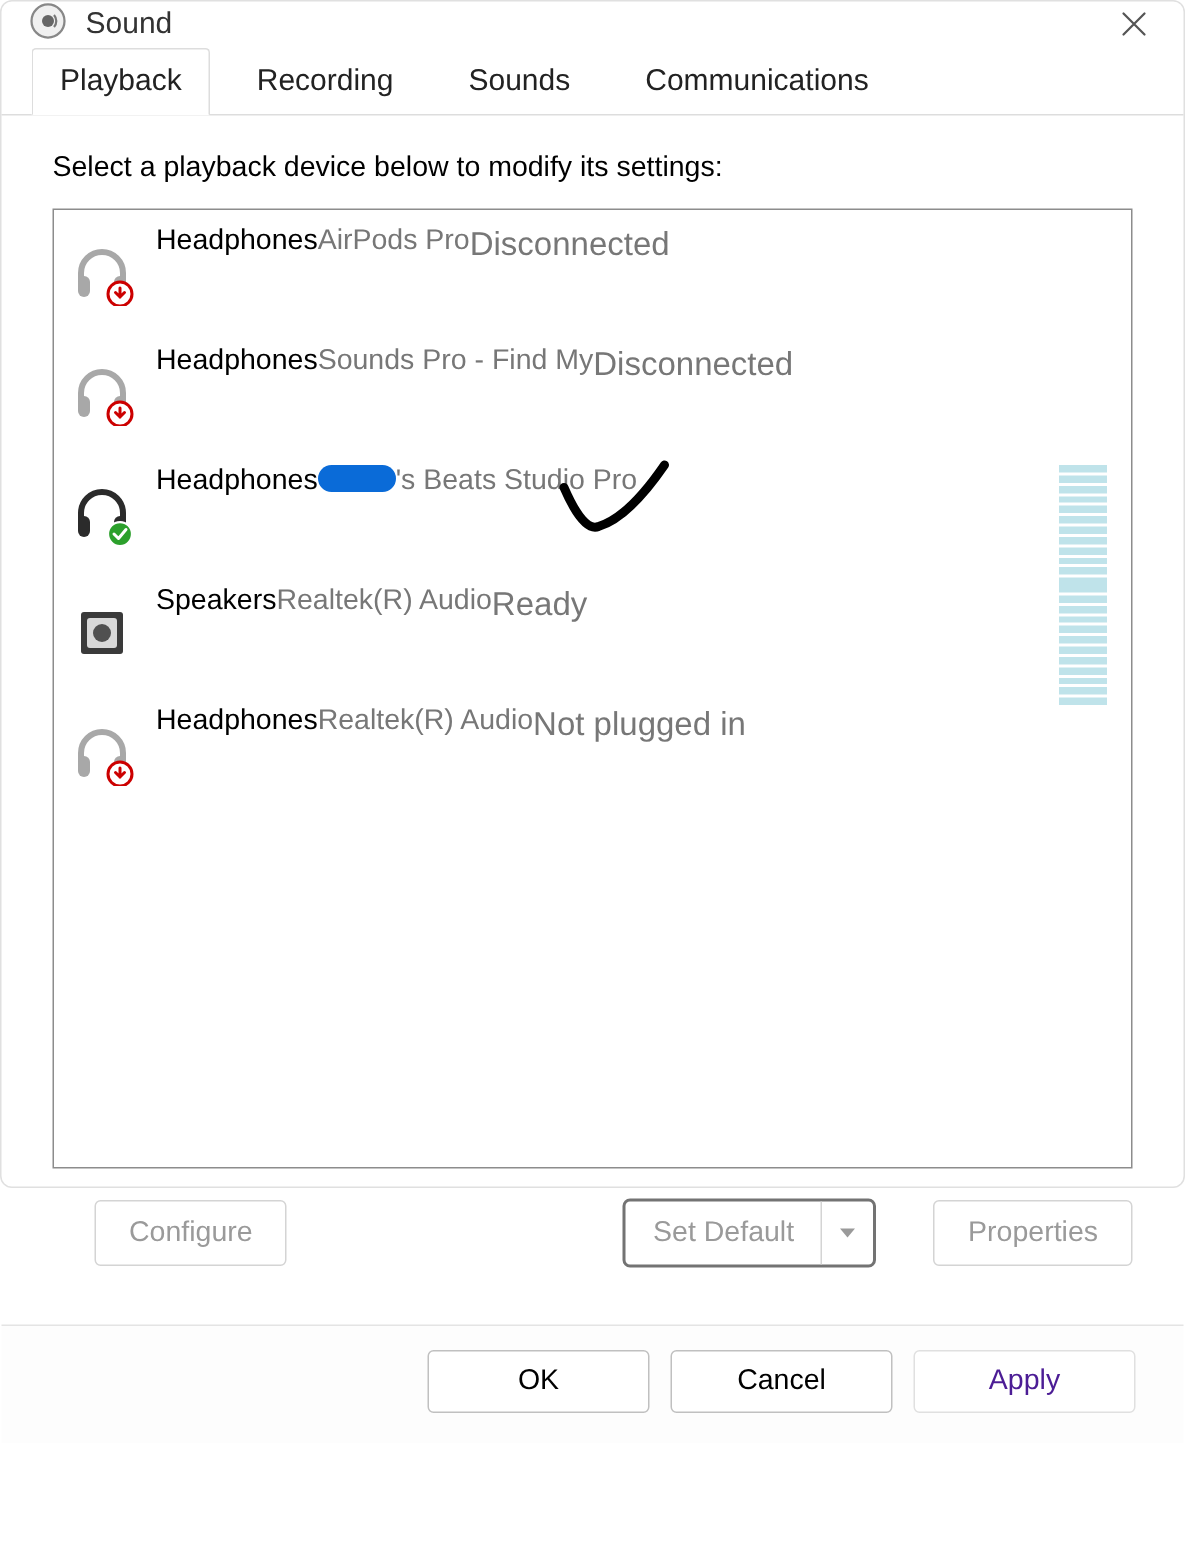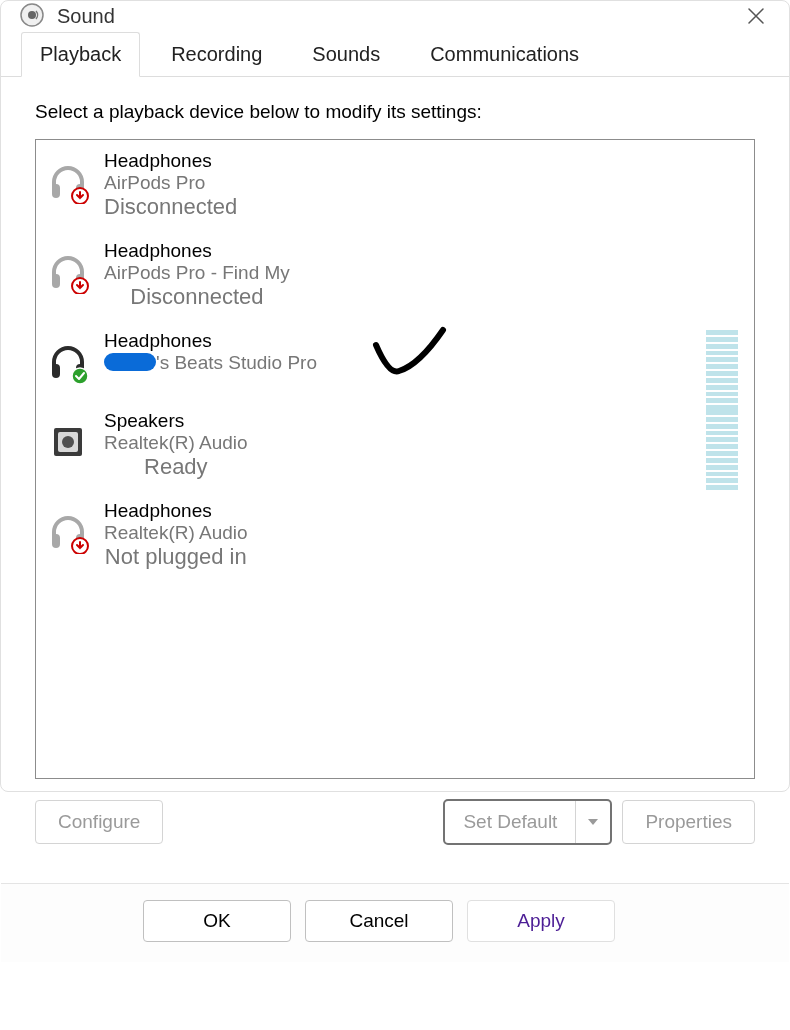--- a/index.html
+++ b/index.html
@@ -94,21 +94,21 @@
       width: 48px;
       height: 56px;
       display: flex;
       align-items: center;
       justify-content: center;
       position: relative;
       margin-top: 4px;
     }
     .device-text {
       display: flex;
-      flex-direction: column;
+      flex-direction: row;
     }
     .device-name {
       font-size: 19px;
       color: #000;
     }
     .device-sub {
       font-size: 19px;
       color: #777;
     }
     .device-status {
@@ -138,20 +138,21 @@
       gap: 10px;
     }
     .btn {
       border: 1px solid #d4d4d4;
       background: #fff;
       padding: 10px 22px;
       font-size: 19px;
       color: #444;
       border-radius: 4px;
       cursor: pointer;
+      margin-left: 28px;
     }
     .btn.disabled {
       color: #9a9a9a;
       cursor: default;
     }
     .btn-split {
       display: flex;
       border: 2px solid #737373;
       border-radius: 5px;
     }
@@ -165,21 +166,21 @@
       width: 34px;
       display: flex;
       align-items: center;
       justify-content: center;
     }
     .spacer { flex: 1; }
     .dialog-buttons {
       border-top: 1px solid #e4e4e4;
       padding: 16px 32px 20px 0;
       display: flex;
-      justify-content: center;
+      justify-content: flex-end;
       gap: 14px;
       background: #fdfdfd;
     }
     .dlg-btn {
       border: 1px solid #c0c0c0;
       background: #fff;
       width: 148px;
       padding: 9px 0;
       font-size: 19px;
       text-align: center;
@@ -264,21 +265,21 @@
           <svg width="44" height="44" viewBox="0 0 44 44">
             <path d="M8 28 v-6 a14 14 0 0 1 28 0 v6" stroke="#a8a8a8" stroke-width="4" fill="none" stroke-linecap="round"></path>
             <rect x="6" y="24" width="8" height="14" rx="4" fill="#a8a8a8"></rect>
             <rect x="30" y="24" width="8" height="14" rx="4" fill="#a8a8a8"></rect>
             <circle cx="34" cy="36" r="8" fill="#fff" stroke="#c00" stroke-width="2"></circle>
             <path d="M34 32 v6 m-3 -3 l3 3 l3 -3" stroke="#c00" stroke-width="2" fill="none" stroke-linecap="round"></path>
           </svg>
         </div>
         <div class="device-text">
           <div class="device-name">Headphones</div>
-          <div class="device-sub">AirPods Pro - Find My</div>
+          <div class="device-sub">Sounds Pro - Find My</div>
           <div class="device-status">Disconnected</div>
         </div>
       </div>
 
       <div class="device-item" style="position:relative;">
         <div class="device-icon-wrap">
           <svg width="44" height="44" viewBox="0 0 44 44">
             <path d="M8 28 v-6 a14 14 0 0 1 28 0 v6" stroke="#2b2b2b" stroke-width="4" fill="none" stroke-linecap="round"></path>
             <rect x="6" y="24" width="8" height="14" rx="4" fill="#2b2b2b"></rect>
             <rect x="30" y="24" width="8" height="14" rx="4" fill="#2b2b2b"></rect>

